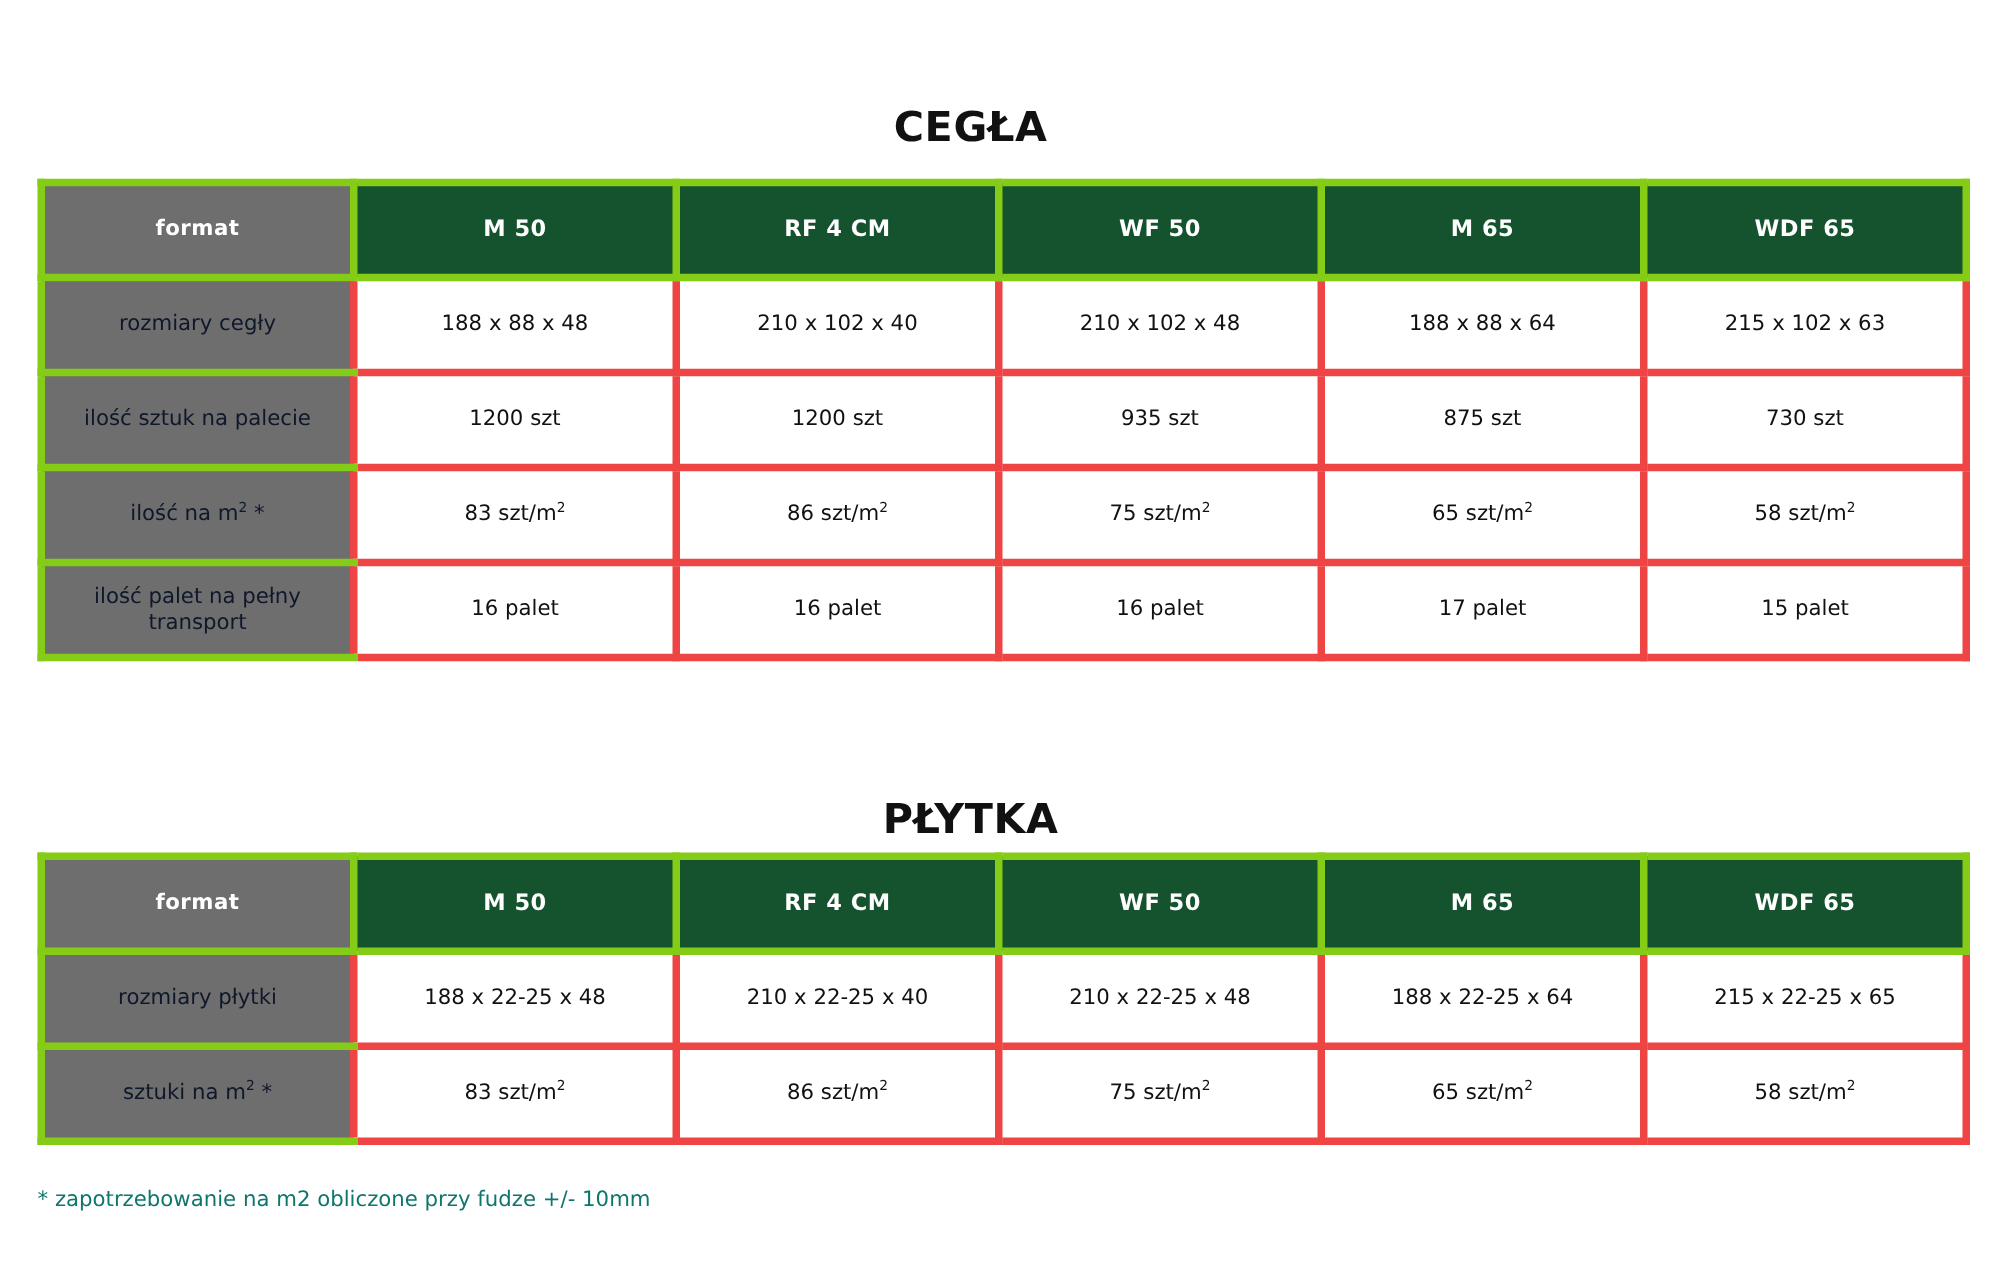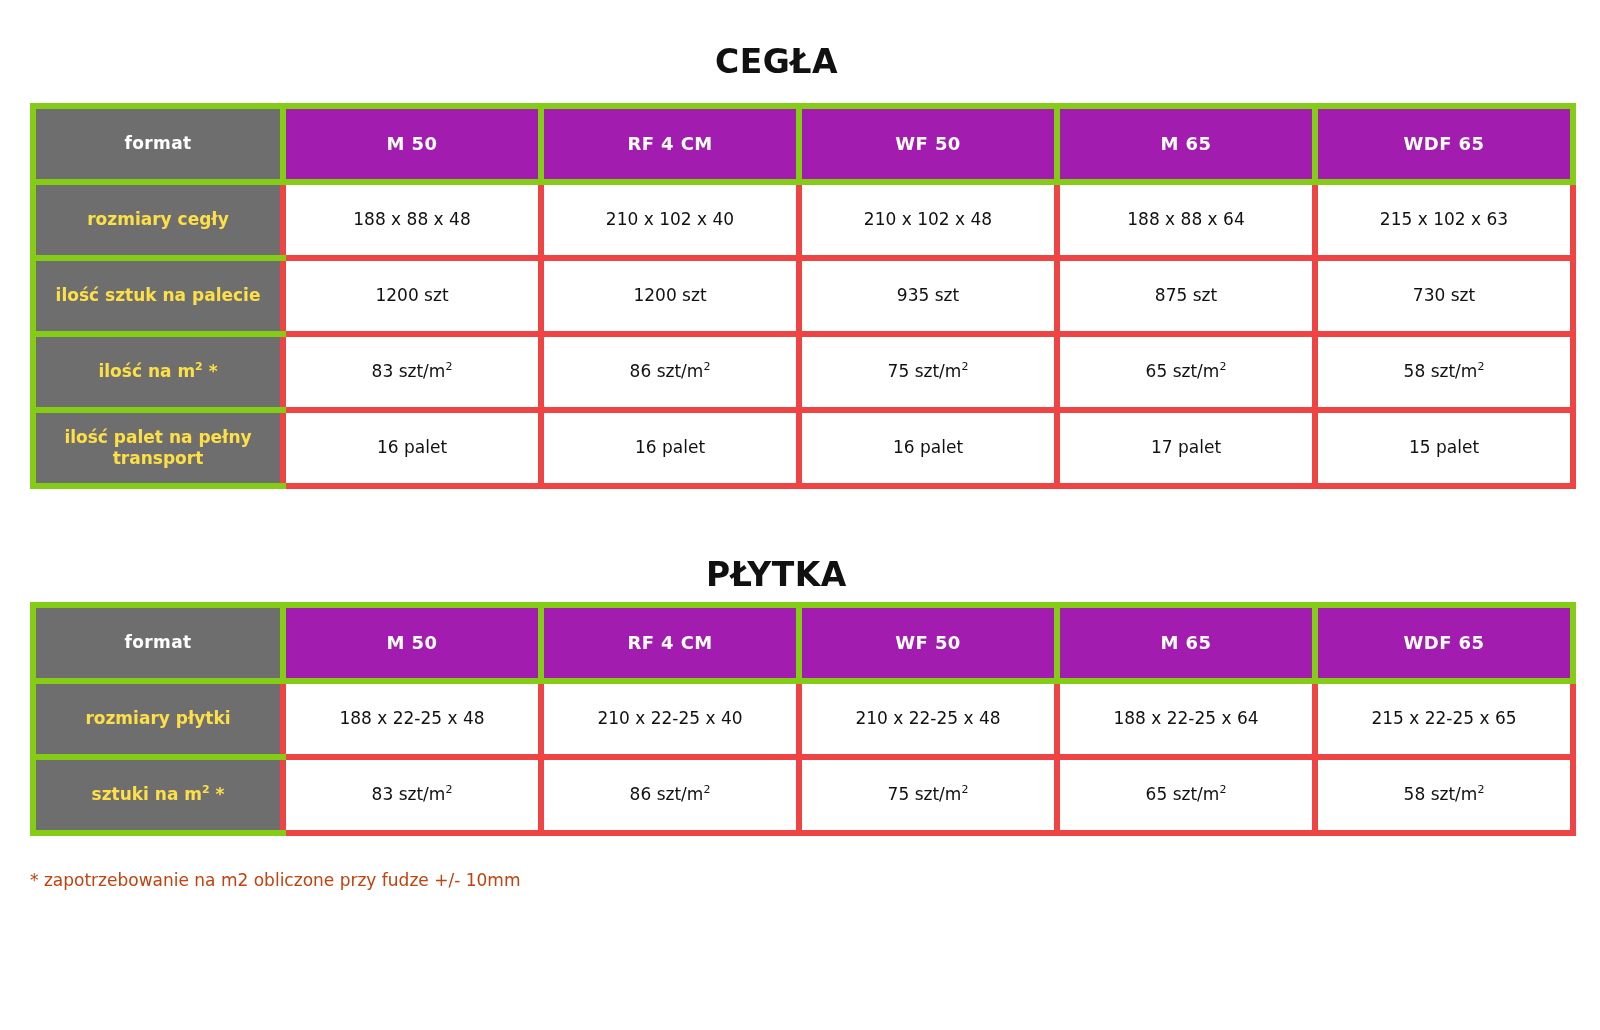--- a/index.html
+++ b/index.html
@@ -14,20 +14,21 @@
     color: #1a1a1a;
     -webkit-font-smoothing: antialiased;
   }
   .page {
     width: 1600px;
     box-sizing: border-box;
     padding: 0;
   }
   .section {
     width: 1553px;
+    margin-top: 40px;
   }
   .section-title {
     text-align: center;
     font-size: 33px;
     font-weight: bold;
     letter-spacing: 0.5px;
     color: #111111;
     margin: 0;
   }
   #section-cegla .section-title { padding-top: 42px; padding-bottom: 22px; }
@@ -56,55 +57,55 @@
   table.spec-table {
     outline: none;
   }
   table.spec-table tr > *:first-child {
     background: #6e6e6e;
     color: #ffffff;
     font-weight: bold;
     font-size: 17px;
   }
   table.spec-table thead th {
-    background: #a21caf;
+    background: #14532d;
     color: #ffffff;
     font-weight: bold;
     height: 70px;
     font-size: 18px;
     letter-spacing: 0.4px;
   }
   table.spec-table tbody td {
     background: #ffffff;
     color: #111111;
     font-weight: normal;
     height: 70px;
   }
   table.spec-table tbody td:first-child {
     background: #6e6e6e;
-    color: #fde047;
-    font-weight: bold;
+    color: #0f172a;
+    font-weight: normal;
     border-right: 1px solid #ffffff;
   }
   table.spec-table tbody td:not(:first-child) {
     border: 6px solid #ef4444;
   }
   table.spec-table thead th:not(:first-child) {
     border-left: 1px solid #ffffff;
   }
   .row-tall td { height: 84px; }
   .unit-sup {
     font-size: 11px;
     vertical-align: super;
     line-height: 0;
   }
   .footnote {
     margin: 34px 0 0 30px;
     font-size: 17px;
-    color: #c2410c;
+    color: #0f766e;
   }
   .spacer-between {
     height: 30px;
   }
 </style>
 </head>
 <body>
 
 <div class="page">
 

